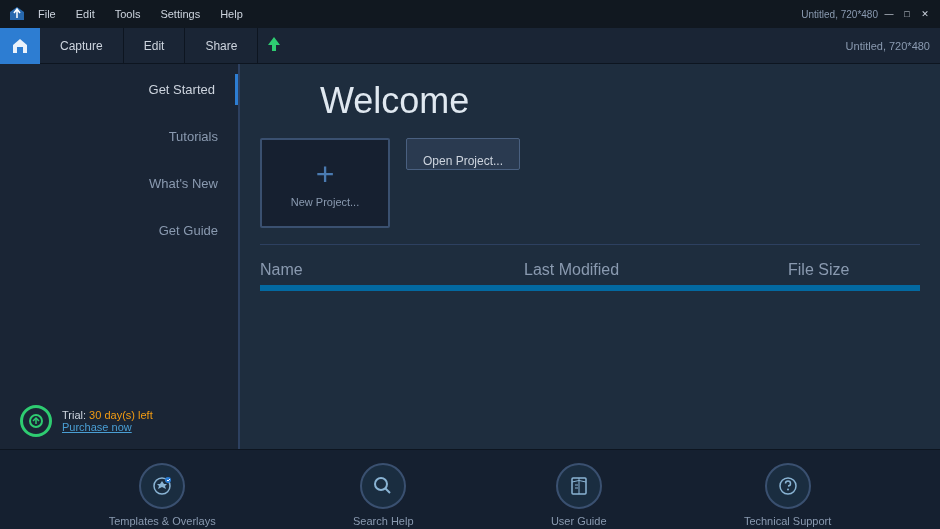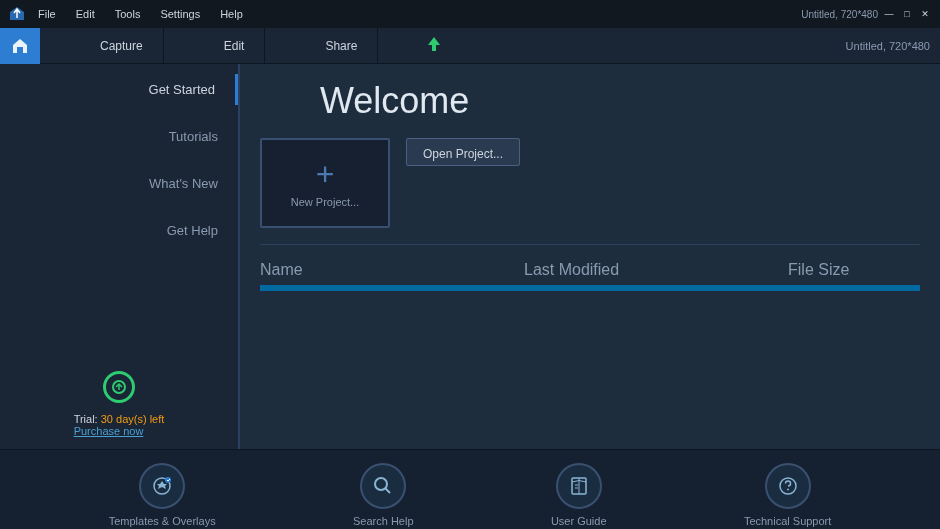--- a/index.html
+++ b/index.html
@@ -63,21 +63,20 @@
       cursor: pointer;
     }
 
     
     #toolbar {
       height: 36px;
       background: #1a2535;
       display: flex;
       align-items: center;
       border-bottom: 1px solid #0d1520;
-      gap: 40px;
     }
     #toolbar-home {
       width: 40px;
       height: 36px;
       background: #2d7dd2;
       display: flex;
       align-items: center;
       justify-content: center;
       cursor: pointer;
     }
@@ -132,21 +131,20 @@
     .sidebar-item.active {
       color: #cdd4de;
       border-right: 3px solid #2d7dd2;
     }
     #sidebar-trial {
       margin-top: auto;
       padding: 12px 20px;
       display: flex;
       align-items: center;
       gap: 10px;
-      flex-direction: column;
     }
     #trial-icon {
       width: 32px;
       height: 32px;
       border-radius: 50%;
       border: 3px solid #2ecc71;
       background: #1a2535;
       display: flex;
       align-items: center;
       justify-content: center;
@@ -205,21 +203,21 @@
       color: #4a7ab0;
       line-height: 1;
     }
     #new-project-label {
       font-size: 11px;
       color: #8a9ab0;
       margin-top: 6px;
     }
 
     #open-project-btn {
-      padding: 8px 16px;
+      padding: 15px 16px;
       background: #2a3a50;
       border: 1px solid #4a6080;
       color: #cdd4de;
       font-size: 12px;
       cursor: pointer;
       border-radius: 2px;
       height: 28px;
       align-self: flex-start;
     }
 
@@ -321,21 +319,21 @@
   </div>
   <div id="titlebar-filename">Untitled, 720*480</div>
 </div>
 
 <div id="main">
 
   <div id="sidebar">
     <div class="sidebar-item active">Get Started</div>
     <div class="sidebar-item">Tutorials</div>
     <div class="sidebar-item">What's New</div>
-    <div class="sidebar-item">Get Help</div>
+    <div class="sidebar-item">Get Guide</div>
 
     <div id="sidebar-trial">
       <div id="trial-icon">
         <svg width="16" height="16" viewBox="0 0 16 16">
           <circle cx="8" cy="8" r="6" fill="none" stroke="#2ecc71" stroke-width="2"></circle>
           <path d="M5 8 L8 5 L11 8" stroke="#2ecc71" stroke-width="1.5" fill="none"></path>
           <line x1="8" y1="5" x2="8" y2="11" stroke="#2ecc71" stroke-width="1.5"></line>
         </svg>
       </div>
       <div>

